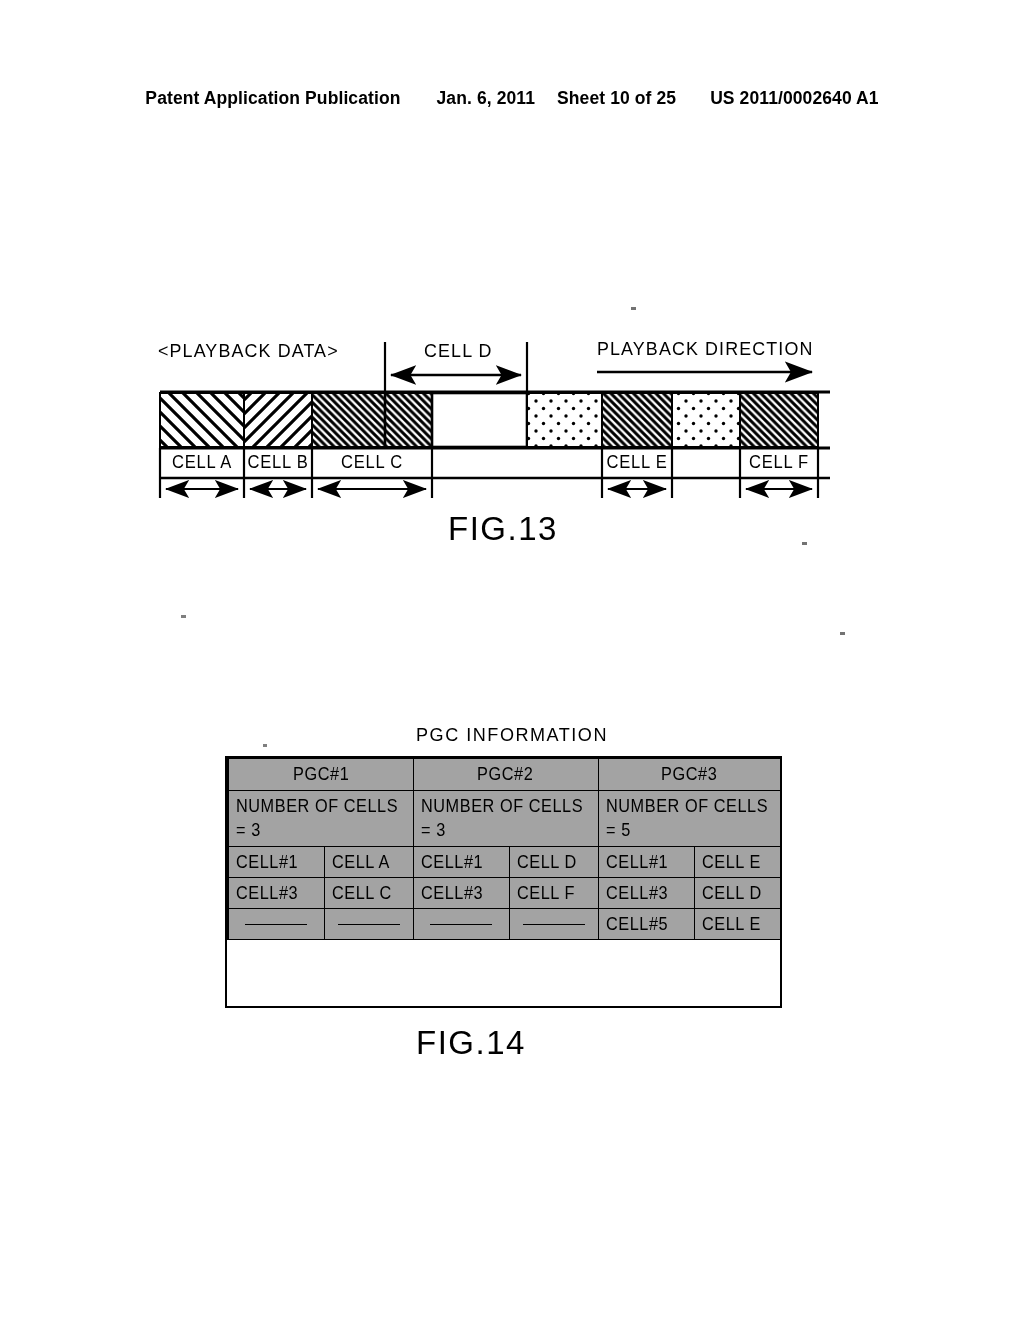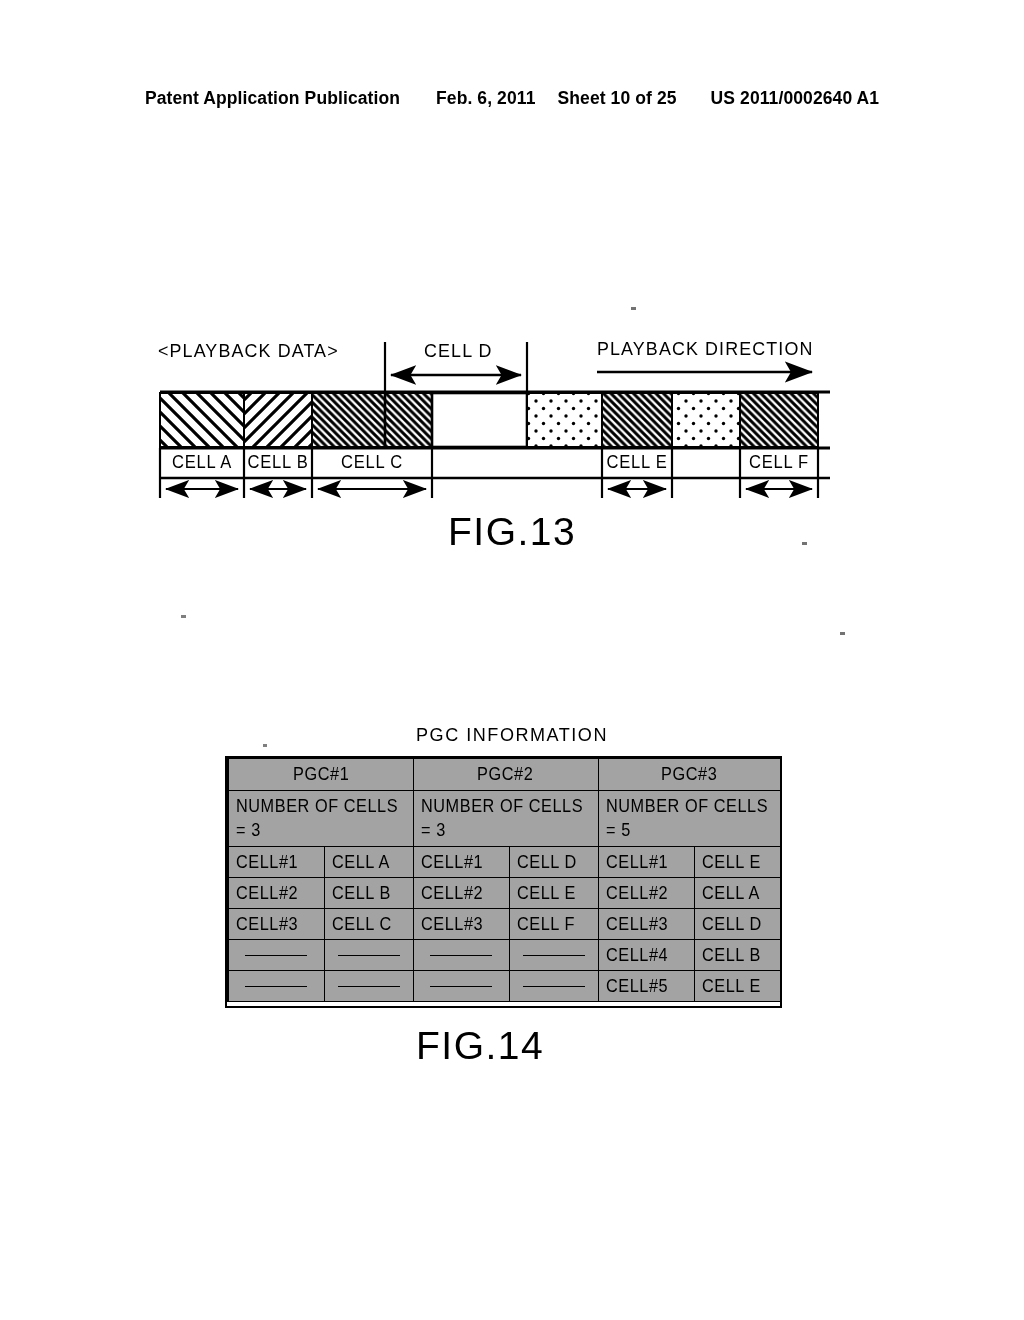--- a/index.html
+++ b/index.html
@@ -57,21 +57,21 @@
     letter-spacing: 0.8px;
     white-space: nowrap;
     transform: scaleX(0.92);
     transform-origin: center center;
     text-align: center;
   }
 
   .fig-caption {
     position: absolute;
     font-family: "Liberation Sans", sans-serif;
-    font-size: 39px;
+    font-size: 33px;
     letter-spacing: 1.5px;
     white-space: nowrap;
   }
 
   
   #fig14-title {
     position: absolute;
     left: 0; top: 724px; width: 1024px;
     text-align: center;
     font-family: "Liberation Sans", sans-serif;
@@ -124,21 +124,21 @@
     box-sizing: border-box;
     pointer-events: none;
   }
 </style>
 </head>
 <body>
 
 <div id="patent-header">
   <span class="hdr-seg">Patent Application Publication</span>
   <span class="gap-a"></span>
-  <span class="hdr-seg">Feb. 6, 2011</span>
+  <span class="hdr-seg">Jan. 6, 2011</span>
   <span class="gap-b"></span>
   <span class="hdr-seg">Sheet 10 of 25</span>
   <span class="gap-c"></span>
   <span class="hdr-seg">US 2011/0002640 A1</span>
 </div>
 
 <div id="fig13">
 
   <svg width="1024" height="1320" style="position:absolute;left:0;top:0;">
     <defs>
@@ -276,46 +276,30 @@
 
       <tr>
         <td class="pad thickleft"><span class="t">CELL#1</span></td>
         <td class="pad"><span class="t">CELL A</span></td>
         <td class="pad"><span class="t">CELL#1</span></td>
         <td class="pad"><span class="t">CELL D</span></td>
         <td class="pad"><span class="t">CELL#1</span></td>
         <td class="pad thickright"><span class="t">CELL E</span></td>
       </tr>
 
-      <tr>
-        <td class="pad thickleft"><span class="t">CELL#2</span></td>
-        <td class="pad"><span class="t">CELL B</span></td>
-        <td class="pad"><span class="t">CELL#2</span></td>
-        <td class="pad"><span class="t">CELL E</span></td>
-        <td class="pad"><span class="t">CELL#2</span></td>
-        <td class="pad thickright"><span class="t">CELL A</span></td>
-      </tr>
 
       <tr>
         <td class="pad thickleft"><span class="t">CELL#3</span></td>
         <td class="pad"><span class="t">CELL C</span></td>
         <td class="pad"><span class="t">CELL#3</span></td>
         <td class="pad"><span class="t">CELL F</span></td>
         <td class="pad"><span class="t">CELL#3</span></td>
         <td class="pad thickright"><span class="t">CELL D</span></td>
       </tr>
 
-      <tr>
-        <td class="dash thickleft"><span class="line"></span></td>
-        <td class="dash"><span class="line"></span></td>
-        <td class="dash"><span class="line"></span></td>
-        <td class="dash"><span class="line"></span></td>
-        <td class="pad"><span class="t">CELL#4</span></td>
-        <td class="pad thickright"><span class="t">CELL B</span></td>
-      </tr>
 
       <tr>
         <td class="dash thickleft"><span class="line"></span></td>
         <td class="dash"><span class="line"></span></td>
         <td class="dash"><span class="line"></span></td>
         <td class="dash"><span class="line"></span></td>
         <td class="pad"><span class="t">CELL#5</span></td>
         <td class="pad thickright"><span class="t">CELL E</span></td>
       </tr>
     </tbody>

